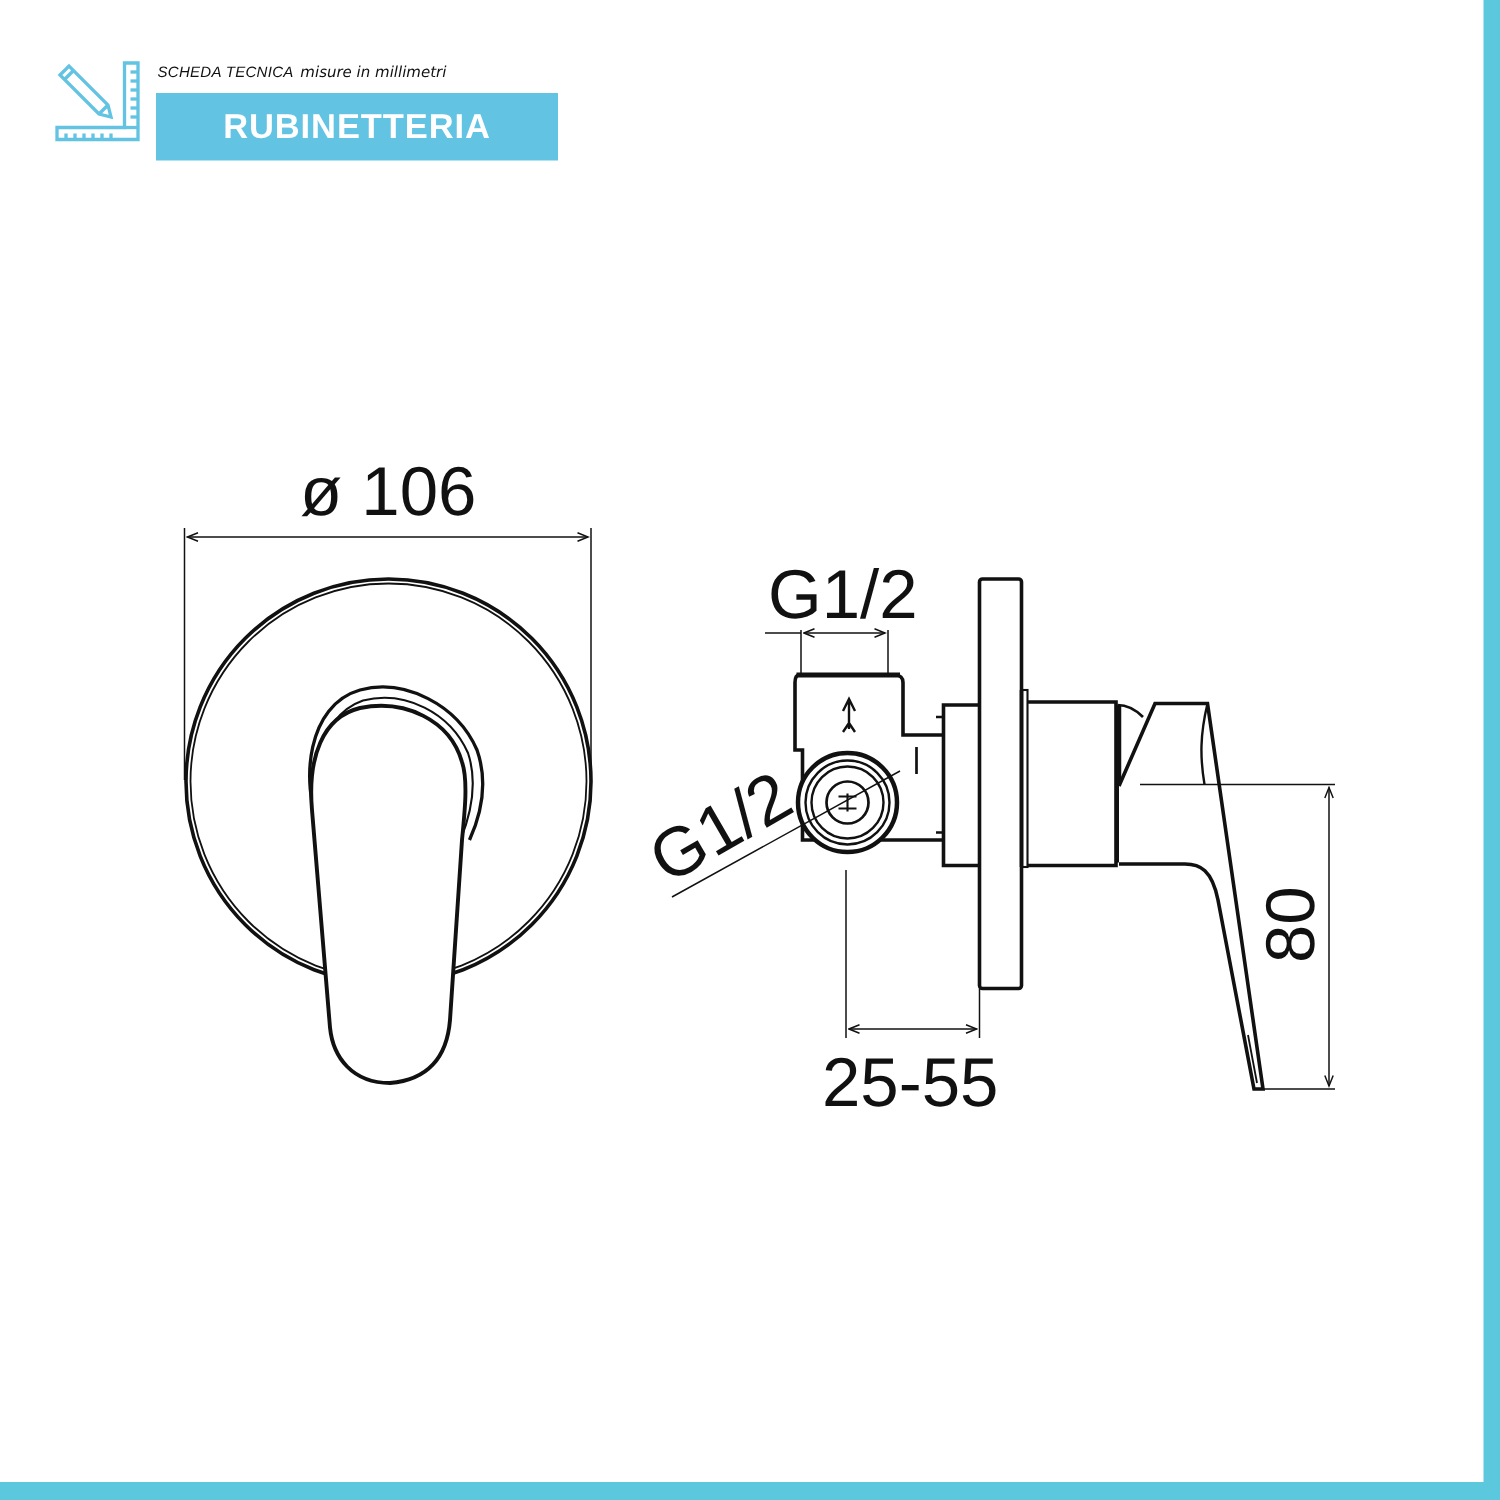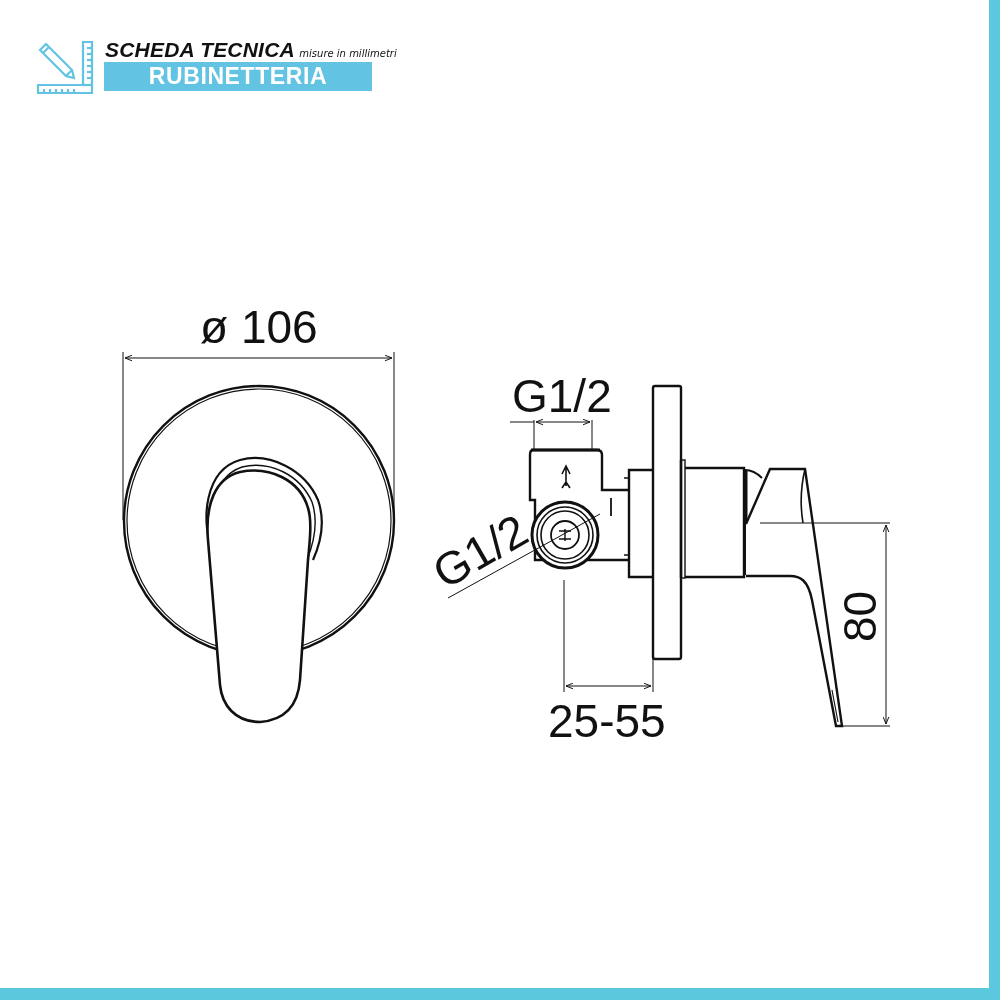--- a/index.html
+++ b/index.html
@@ -14,24 +14,24 @@
     }
     .border-bottom {
       position: absolute; left: 0; top: 988px; width: 1000px; height: 12px;
       background: #5bc8de;
     }
     .logo-icon { position: absolute; left: 36px; top: 40px; width: 60px; height: 56px; }
     .header-line {
       position: absolute; left: 105px; top: 38px; white-space: nowrap;
       color: #111; font-style: italic;
     }
-    .header-title { font-size: 21px; font-weight: bold; letter-spacing: 0.2px; }
+    .header-title { font-size: 10px; font-weight: normal; letter-spacing: 0.2px; }
     .header-sub { font-size: 10px; font-family: "DejaVu Sans", sans-serif; margin-top: 37px; }
     .banner {
-      position: absolute; left: 104px; top: 62px; width: 268px; height: 29px;
+      position: absolute; left: 104px; top: 62px; width: 268px; height: 45px;
       background: #62c3e2; color: #ffffff;
       font-size: 23px; font-weight: bold; letter-spacing: 0.6px;
       display: flex; align-items: center; justify-content: center;
     }
     svg.drawing { position: absolute; left: 0; top: 0; width: 1000px; height: 1000px; }
     .dim-label { font-family: "Liberation Sans", sans-serif; fill: #111; }
   </style>
 </head>
 <body>
 

